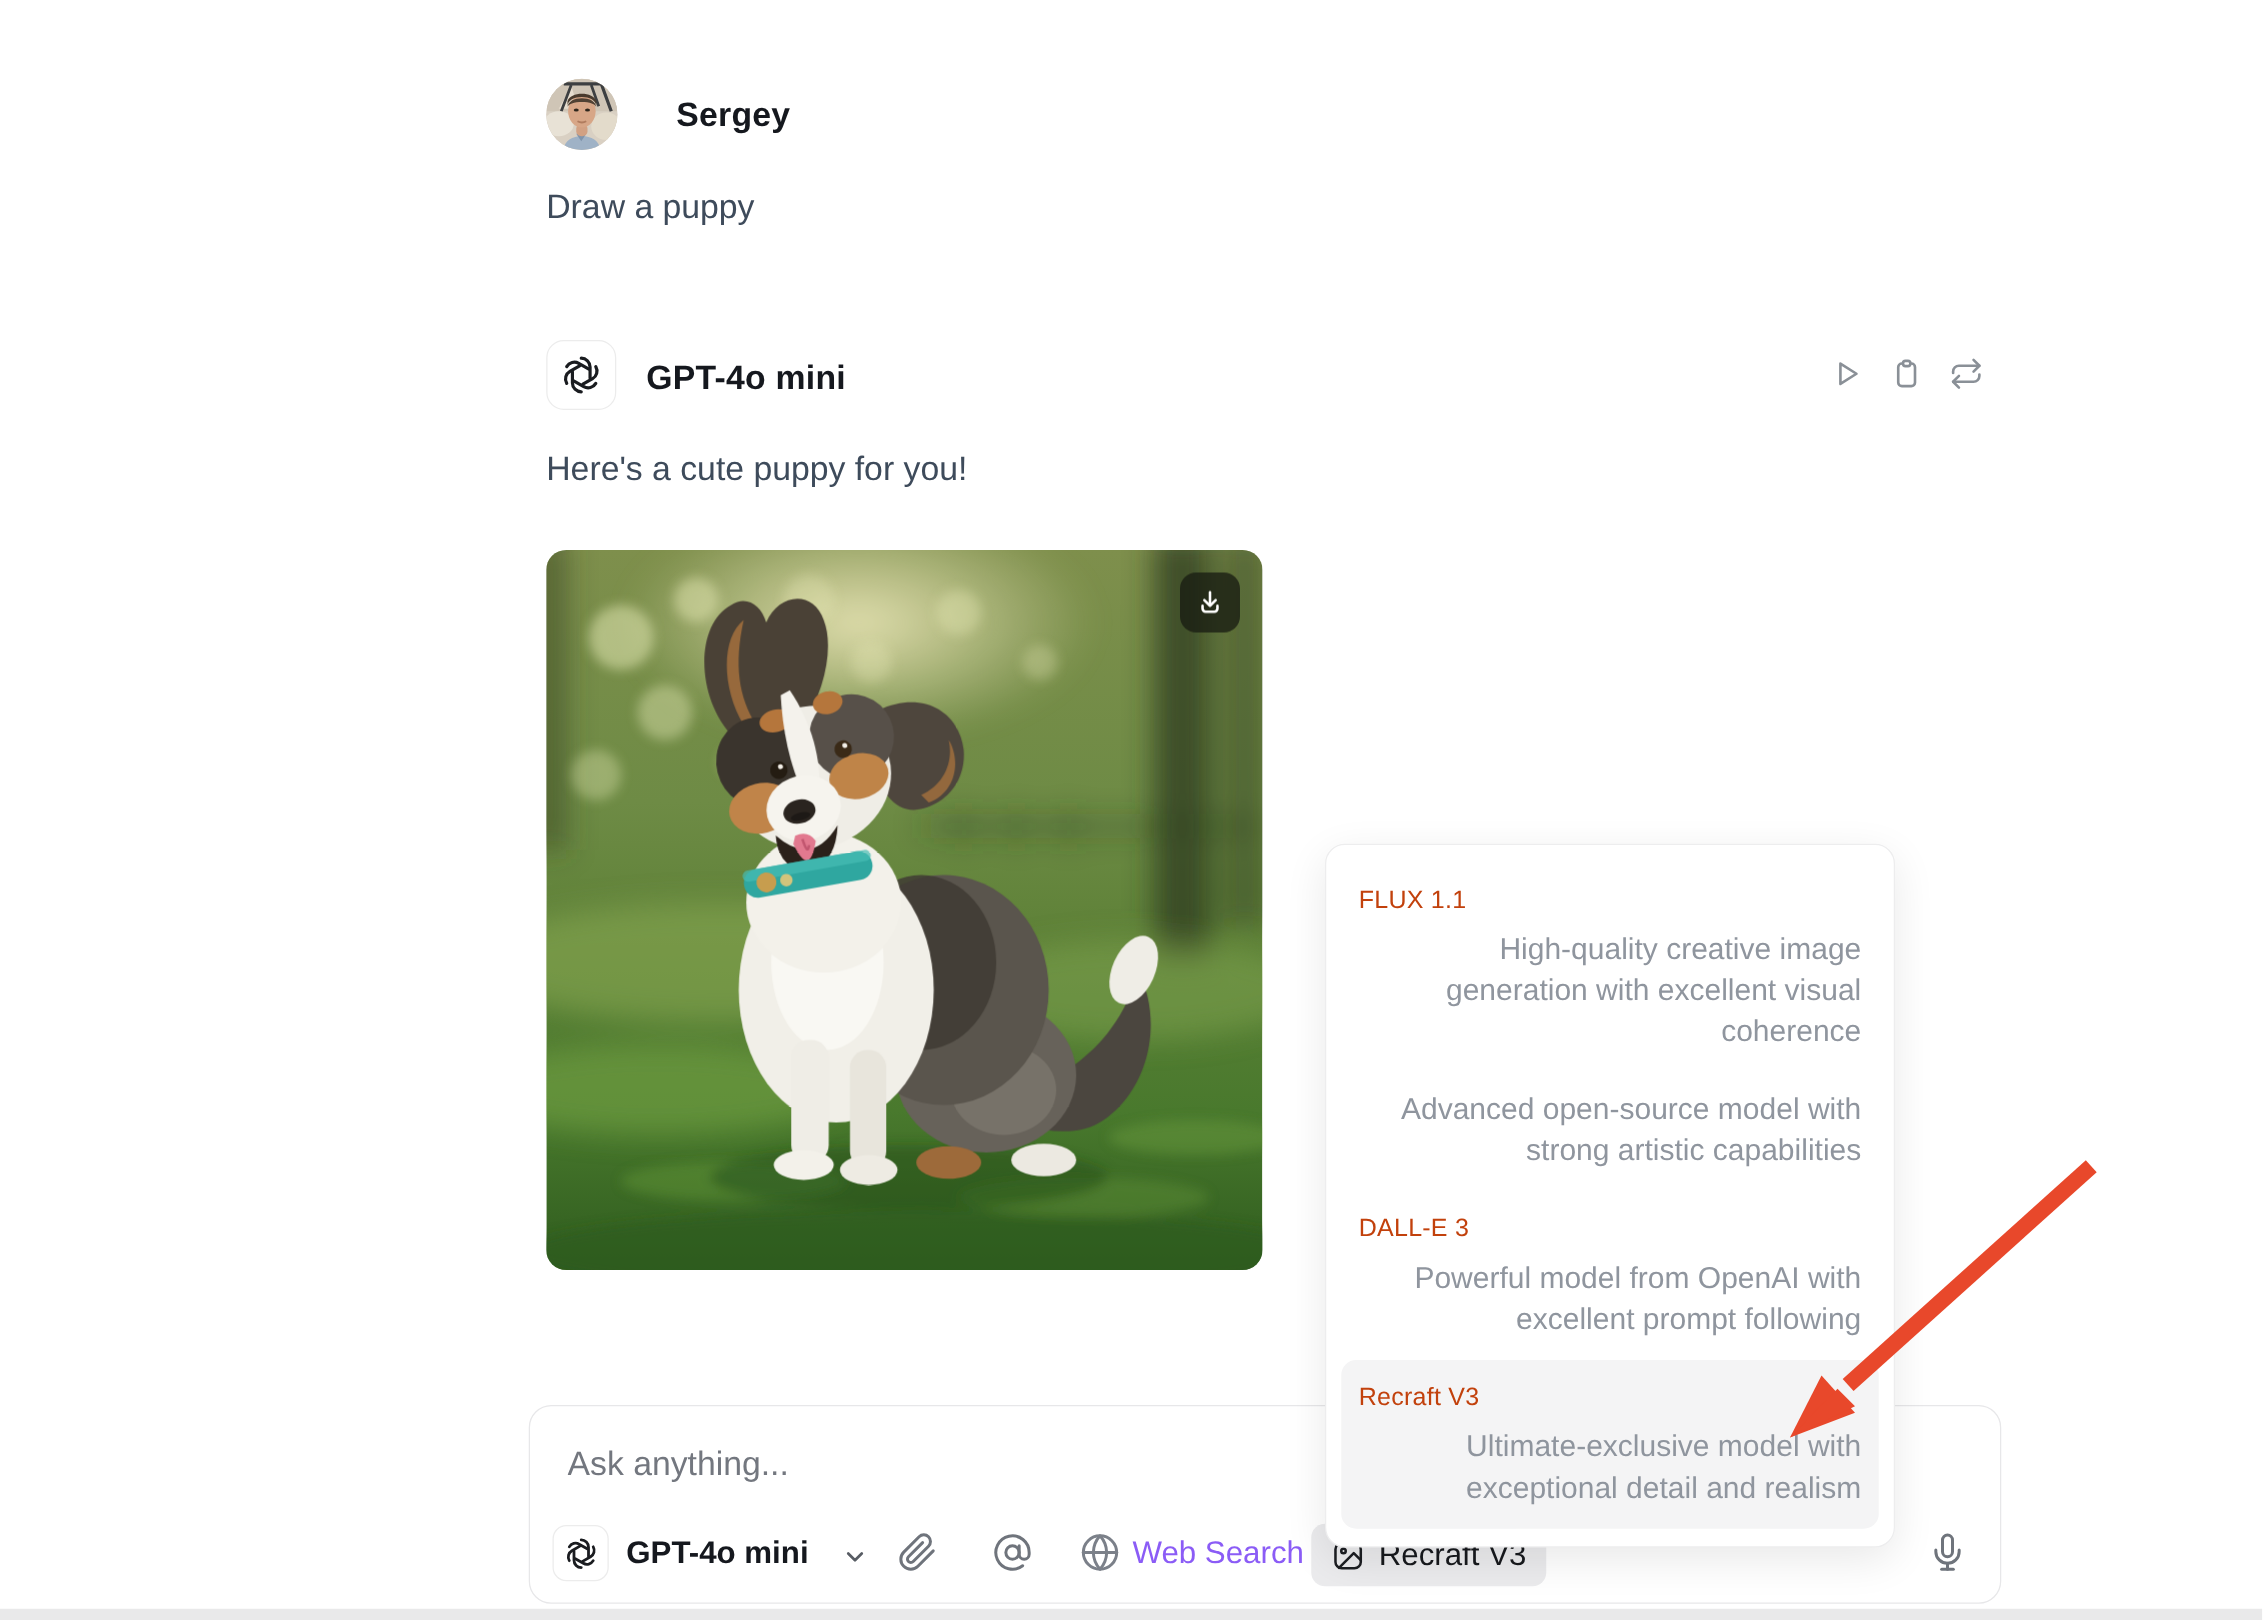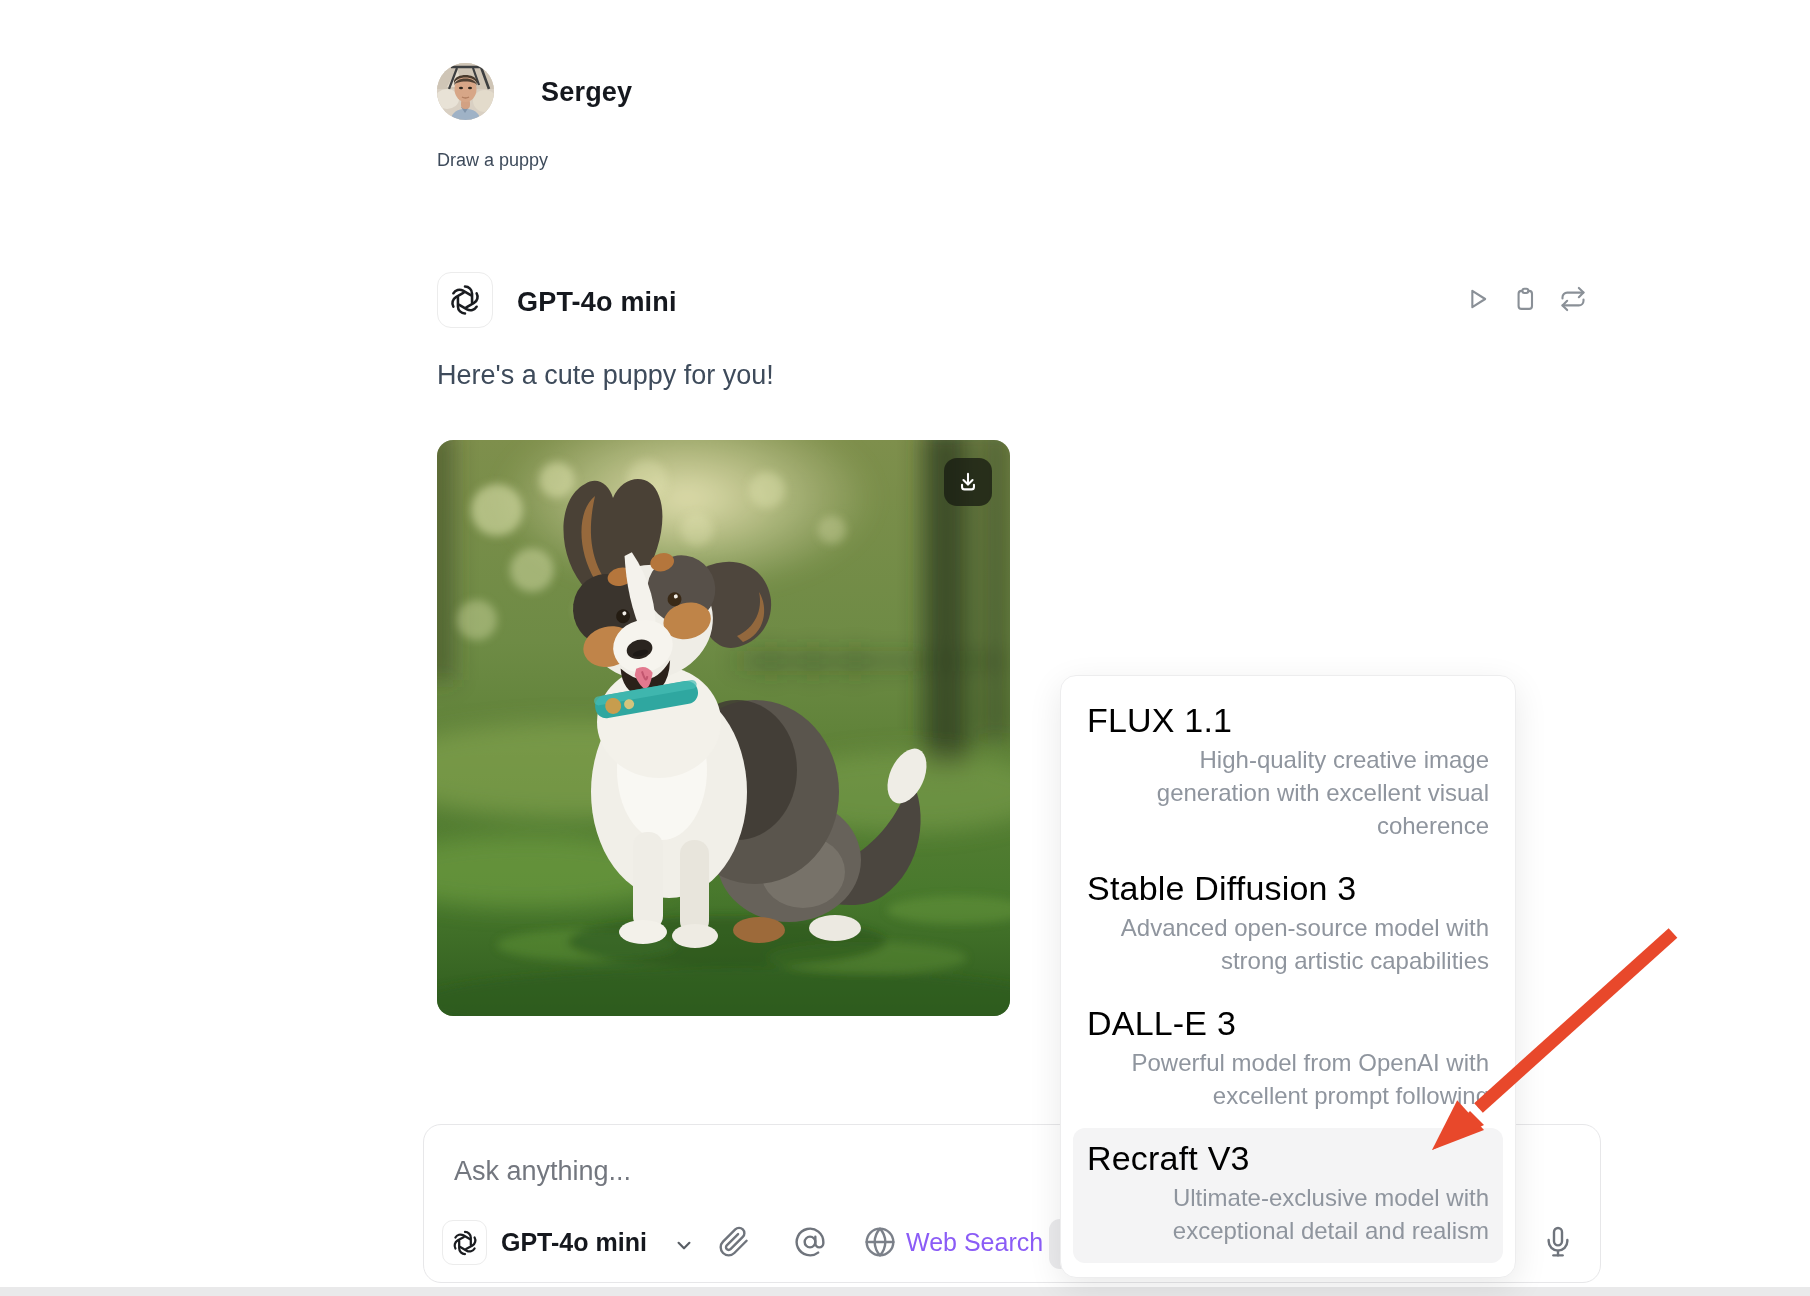--- a/index.html
+++ b/index.html
@@ -22,21 +22,21 @@
     overflow: hidden;
     background: #d8cfc2;
   }
   .user-name {
     left: 541px; top: 77px;
     font-size: 27px; font-weight: bold;
     color: #15181e; letter-spacing: .2px;
   }
   .user-text {
     left: 437px; top: 150px;
-    font-size: 18px; color: #3e4b5b;
+    font-size: 27px; color: #3e4b5b;
   }
 
   
   .model-icon-box {
     left: 437px; top: 272px;
     width: 56px; height: 56px;
     border: 1.5px solid #ececec;
     border-radius: 14px;
     background: #fff;
     display: flex; align-items: center; justify-content: center;
@@ -89,22 +89,22 @@
     padding: 14px 12px;
     z-index: 5;
   }
   .menu-item {
     padding: 13px 14px 16px 14px;
     border-radius: 12px;
     cursor: pointer;
   }
   .menu-item.highlighted { background: #f4f4f5; }
   .menu-item-title {
-    font-size: 34px; line-height: 34px;
-    color: #000000; font-weight: 500;
+    font-size: 20px; line-height: 34px;
+    color: #c2410c; font-weight: 500;
     letter-spacing: .2px;
     margin-bottom: 6px;
   }
   .menu-item-desc {
     font-size: 24px; line-height: 33px;
     color: #8f959e;
     text-align: right;
   }
 
   
@@ -368,21 +368,20 @@
       </svg>
     </button>
   </div>
 
   <div class="abs model-menu">
     <div class="menu-item">
       <div class="menu-item-title">FLUX 1.1</div>
       <div class="menu-item-desc">High-quality creative image generation with excellent visual coherence</div>
     </div>
     <div class="menu-item">
-      <div class="menu-item-title">Stable Diffusion 3</div>
       <div class="menu-item-desc">Advanced open-source model with strong artistic capabilities</div>
     </div>
     <div class="menu-item">
       <div class="menu-item-title">DALL-E 3</div>
       <div class="menu-item-desc">Powerful model from OpenAI with excellent prompt following</div>
     </div>
     <div class="menu-item highlighted">
       <div class="menu-item-title">Recraft V3</div>
       <div class="menu-item-desc">Ultimate-exclusive model with exceptional detail and realism</div>
     </div>

